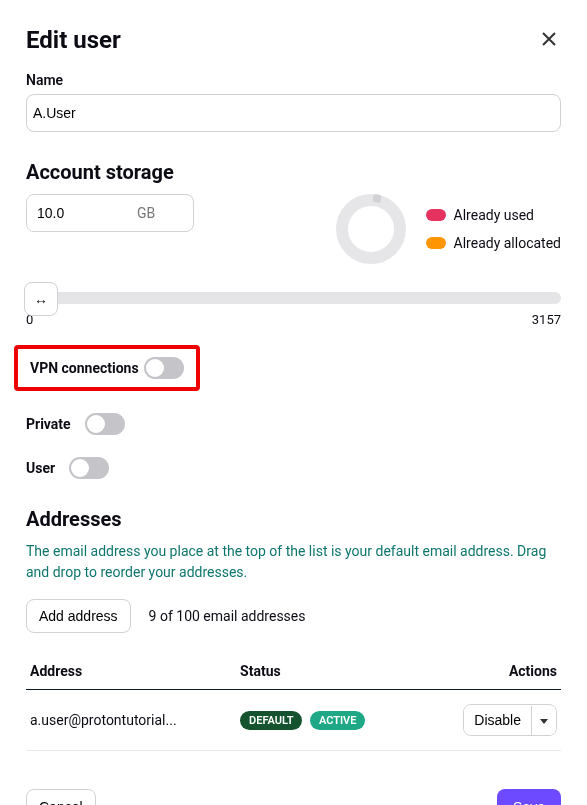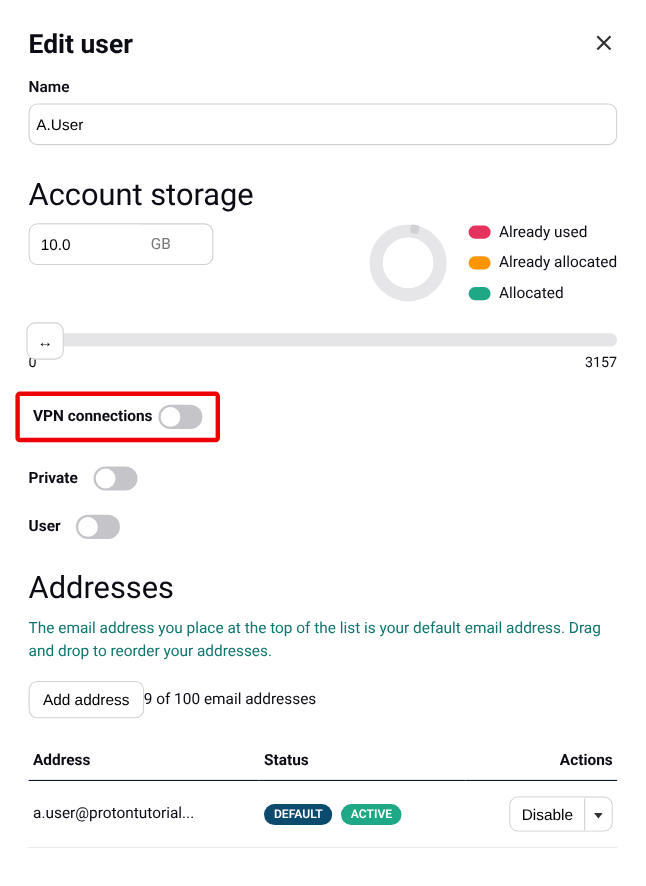--- a/index.html
+++ b/index.html
@@ -3,52 +3,52 @@
 <meta charset="utf-8">
 <style>
 * { box-sizing: border-box; margin: 0; padding: 0; }
 body { font-family: -apple-system, BlinkMacSystemFont, "Segoe UI", Roboto, sans-serif; background: #fff; width: 587px; padding: 26px; color: #0c0c14; }
 .header { display: flex; justify-content: space-between; align-items: center; margin-bottom: 18px; gap: 20px; }
 h1 { font-size: 24px; font-weight: 700; }
 .close-btn { background: none; border: none; cursor: pointer; padding: 4px; }
 .close-btn svg { width: 16px; height: 16px; stroke: #333; stroke-width: 2; }
 .field-label { font-size: 14px; font-weight: 600; margin-bottom: 6px; display: block; }
 .text-input { width: 100%; border: 1px solid #d1d1d6; border-radius: 8px; padding: 10px 6px; font-size: 14px; }
-.section-title { font-size: 28px; font-weight: 400; margin-top: 28px; margin-bottom: 10px; }
+.section-title { font-size: 20px; font-weight: 700; margin-top: 28px; margin-bottom: 10px; }
 .storage-row { display: flex; gap: 20px; align-items: flex-start; }
 .storage-input-wrap { display: flex; border: 1px solid #d1d1d6; border-radius: 8px; width: 168px; overflow: hidden; }
 .storage-input { border: none; padding: 10px; font-size: 14px; width: 100px; outline: none; }
 .storage-unit { display: flex; align-items: center; padding: 0 10px; color: #777; font-size: 14px; }
 .donut-wrap { margin-left: auto; display: flex; align-items: center; gap: 20px; }
 .donut { width: 70px; height: 70px; border-radius: 50%; border: 12px solid #e6e6e9; position: relative; }
 .donut::after { content: ""; position: absolute; width: 8px; height: 8px; background: #d1d1d6; border-radius: 2px; top: -12px; left: 50%; transform: translateX(-50%) rotate(8deg); transform-origin: 50% 47px; }
 .legend { display: flex; flex-direction: column; gap: 12px; }
 .legend-item { display: flex; align-items: center; gap: 8px; font-size: 14px; }
 .legend-dot { width: 20px; height: 12px; border-radius: 6px; }
 .slider-wrap { margin-top: 28px; position: relative; width: 100%; }
 .slider-track { height: 12px; background: #e5e5e8; border-radius: 6px; width: 100%; }
 .slider-thumb { position: absolute; top: -10px; left: -2px; width: 34px; height: 34px; background: #fff; border: 1px solid #d1d1d6; border-radius: 8px; display: flex; align-items: center; justify-content: center; font-size: 14px; }
 .slider-labels { display: flex; justify-content: space-between; font-size: 13px; margin-top: 8px; }
 .toggle-row { display: flex; align-items: center; gap: 14px; margin-top: 22px; }
 .toggle-label { font-size: 14px; font-weight: 700; }
 .toggle { width: 40px; height: 22px; background: #c4c4c9; border-radius: 11px; position: relative; cursor: pointer; }
 .toggle::after { content: ""; position: absolute; left: 2px; top: 2px; width: 18px; height: 18px; background: #fff; border-radius: 50%; }
 .highlight-box { border: 4px solid #ef0000; padding: 8px 12px; border-radius: 4px; display: inline-flex; align-items: center; gap: 5px; margin-top: 18px; margin-left: -12px; }
 .addresses-desc { font-size: 14px; color: #0f766e; margin-top: 4px; line-height: 1.5; }
-.addr-controls { display: flex; align-items: center; margin-top: 16px; }
+.addr-controls { display: flex; align-items: center; gap: 18px; margin-top: 16px; }
 .btn-outline { border: 1px solid #d1d1d6; background: #fff; border-radius: 8px; padding: 8px 12px; font-size: 14px; cursor: pointer; }
 .addr-count { font-size: 14px; }
 table { width: 100%; border-collapse: collapse; margin-top: 20px; }
 th { text-align: left; font-size: 14px; font-weight: 700; padding: 10px 4px; border-bottom: 1px solid #0f172a; }
 th:last-child { text-align: right; }
 td { padding: 14px 4px; border-bottom: 1px solid #eaeaee; font-size: 14px; vertical-align: middle; }
 td:last-child { text-align: right; }
 .addr-cell { max-width: 160px; overflow: hidden; text-overflow: ellipsis; white-space: nowrap; }
 .badge { display: inline-block; padding: 3px 9px; border-radius: 10px; font-size: 11px; font-weight: 600; color: #fff; margin-right: 4px; }
-.badge.default { background: #0c4a6e; }
+.badge.default { background: #14532d; }
 .badge.active { background: #1ea885; }
 .action-btn { display: inline-flex; align-items: center; border: 1px solid #d1d1d6; border-radius: 8px; overflow: hidden; }
 .action-btn-main { padding: 7px 10px; font-size: 14px; background: #fff; border: none; cursor: pointer; }
 .action-btn-drop { padding: 7px 8px; background: #fff; border: none; border-left: 1px solid #d1d1d6; cursor: pointer; }
 .footer { display: flex; justify-content: space-between; margin-top: 38px; }
 .btn-primary { background: #6d4aff; color: #fff; border: none; border-radius: 8px; padding: 10px 16px; font-size: 14px; font-weight: 500; cursor: pointer; }
 </style>
 </head>
 <body>
 
@@ -75,24 +75,20 @@
   <div class="donut-wrap">
     <div class="donut"></div>
     <div class="legend">
       <div class="legend-item">
           <span class="legend-dot" style="background:#e5325f"></span>
           <span>Already used</span>
         </div>
       <div class="legend-item">
           <span class="legend-dot" style="background:#ff9500"></span>
           <span>Already allocated</span>
-        </div>
-      <div class="legend-item">
-          <span class="legend-dot" style="background:#1ea885"></span>
-          <span>Allocated</span>
         </div>
     </div>
   </div>
 </div>
 
 <div class="slider-wrap">
   <div class="slider-track"></div>
   <div class="slider-thumb">
       <span>↔</span>
     </div>

